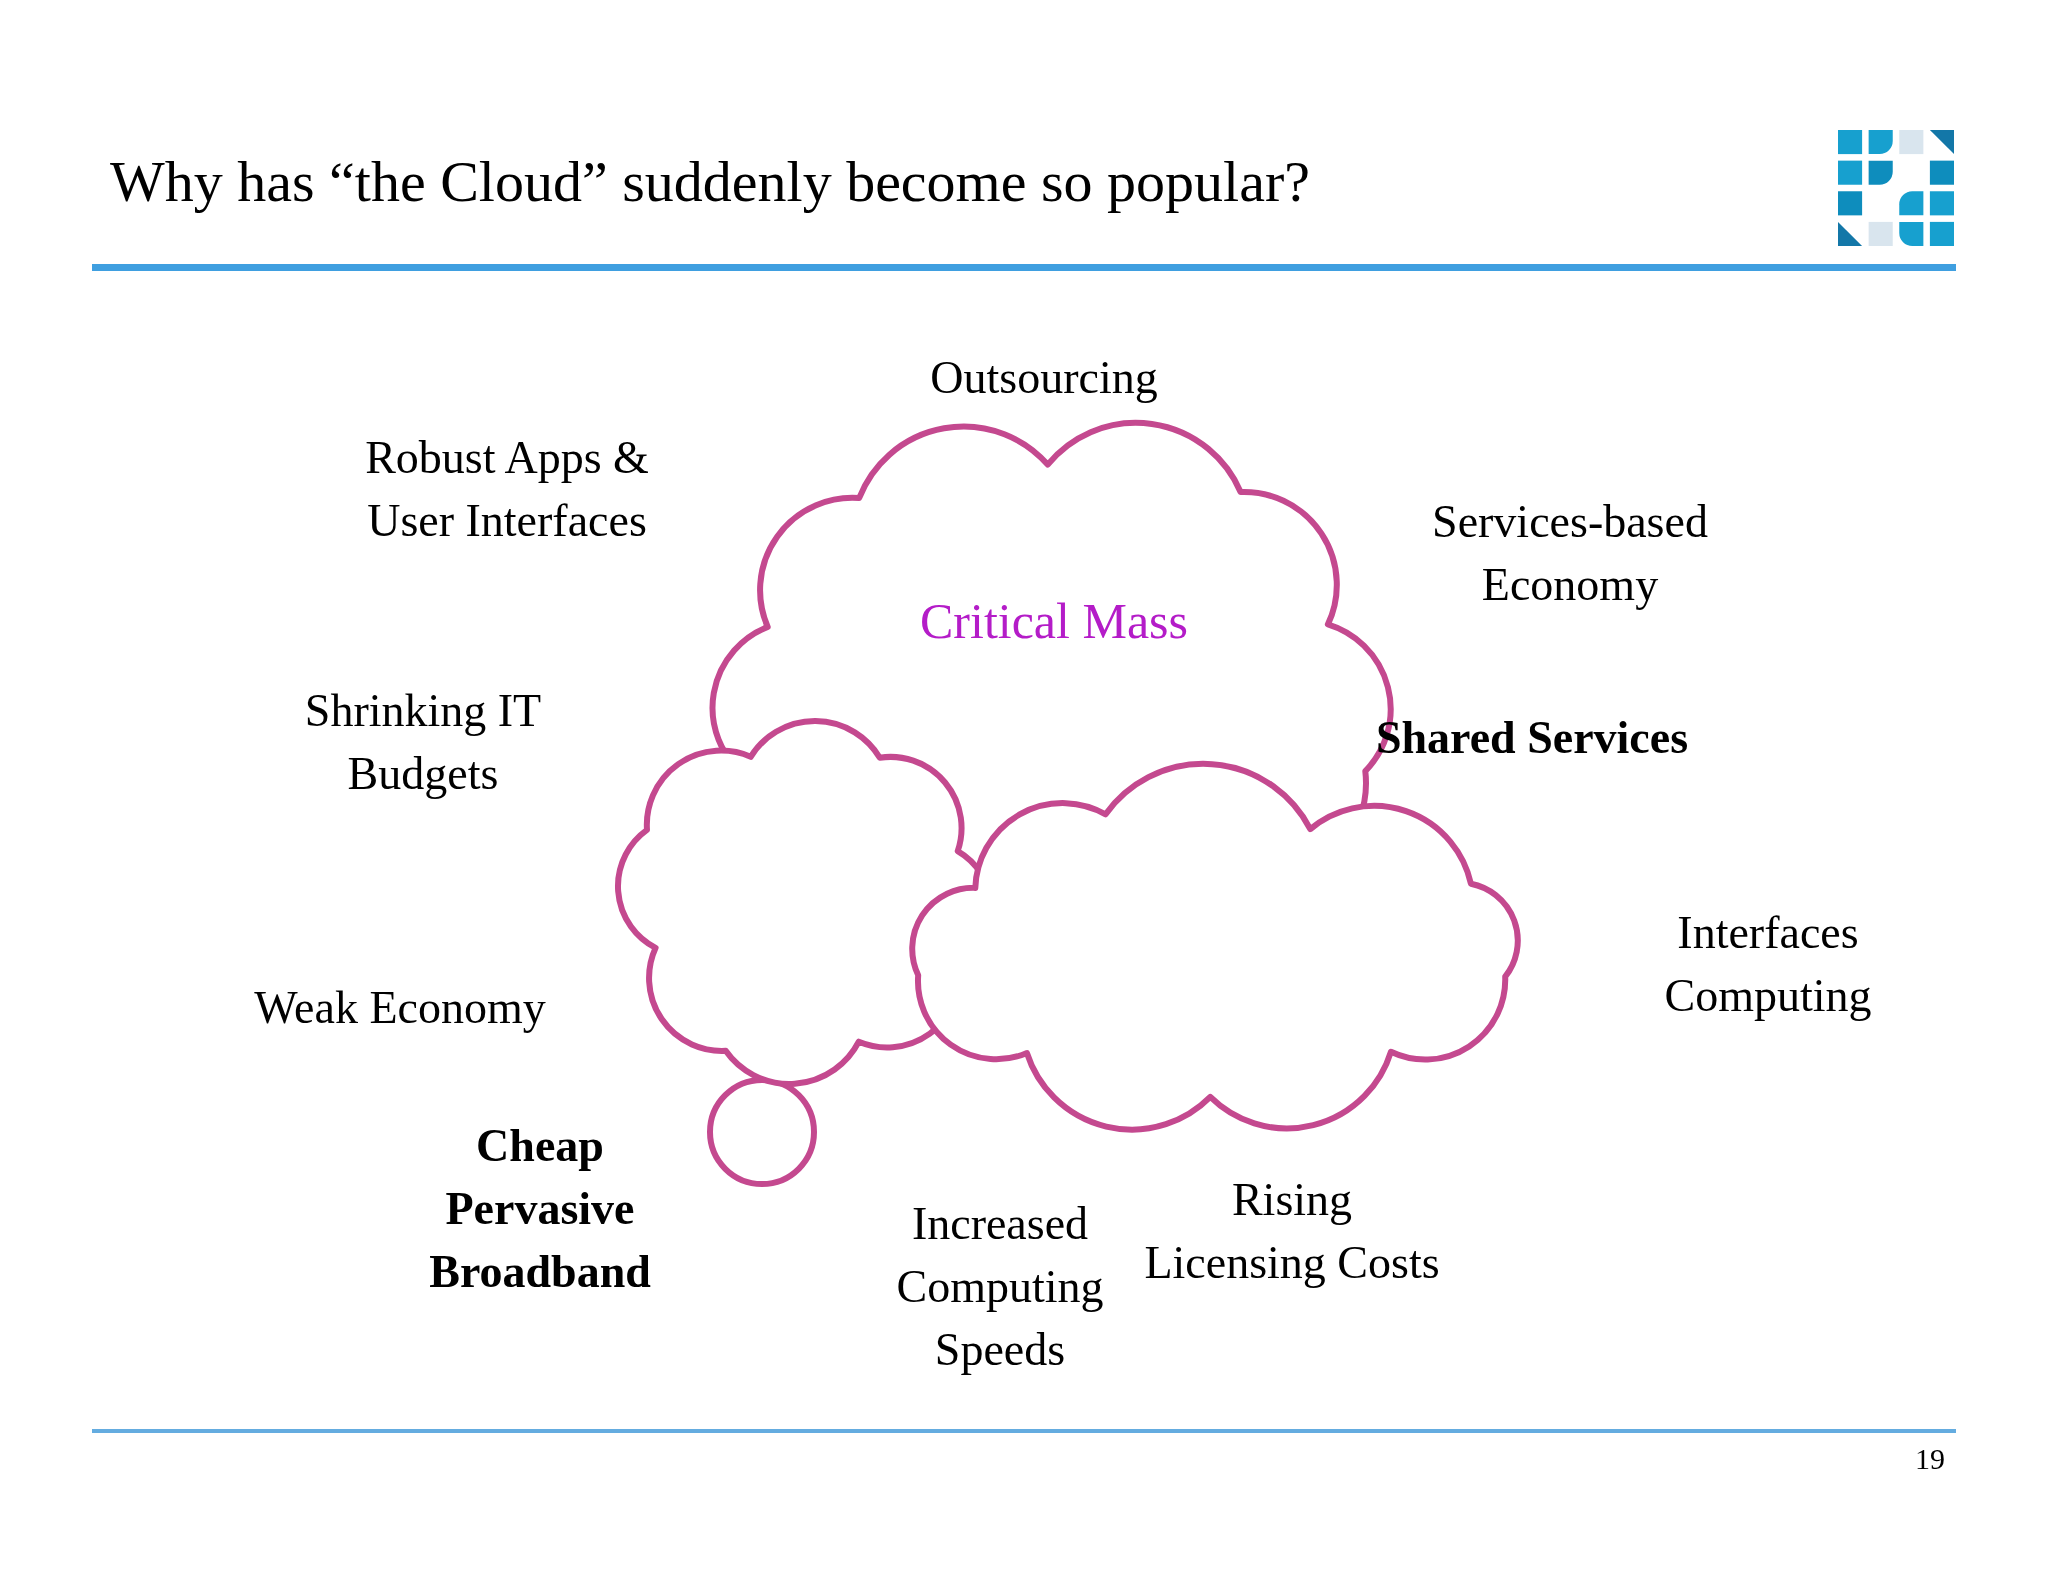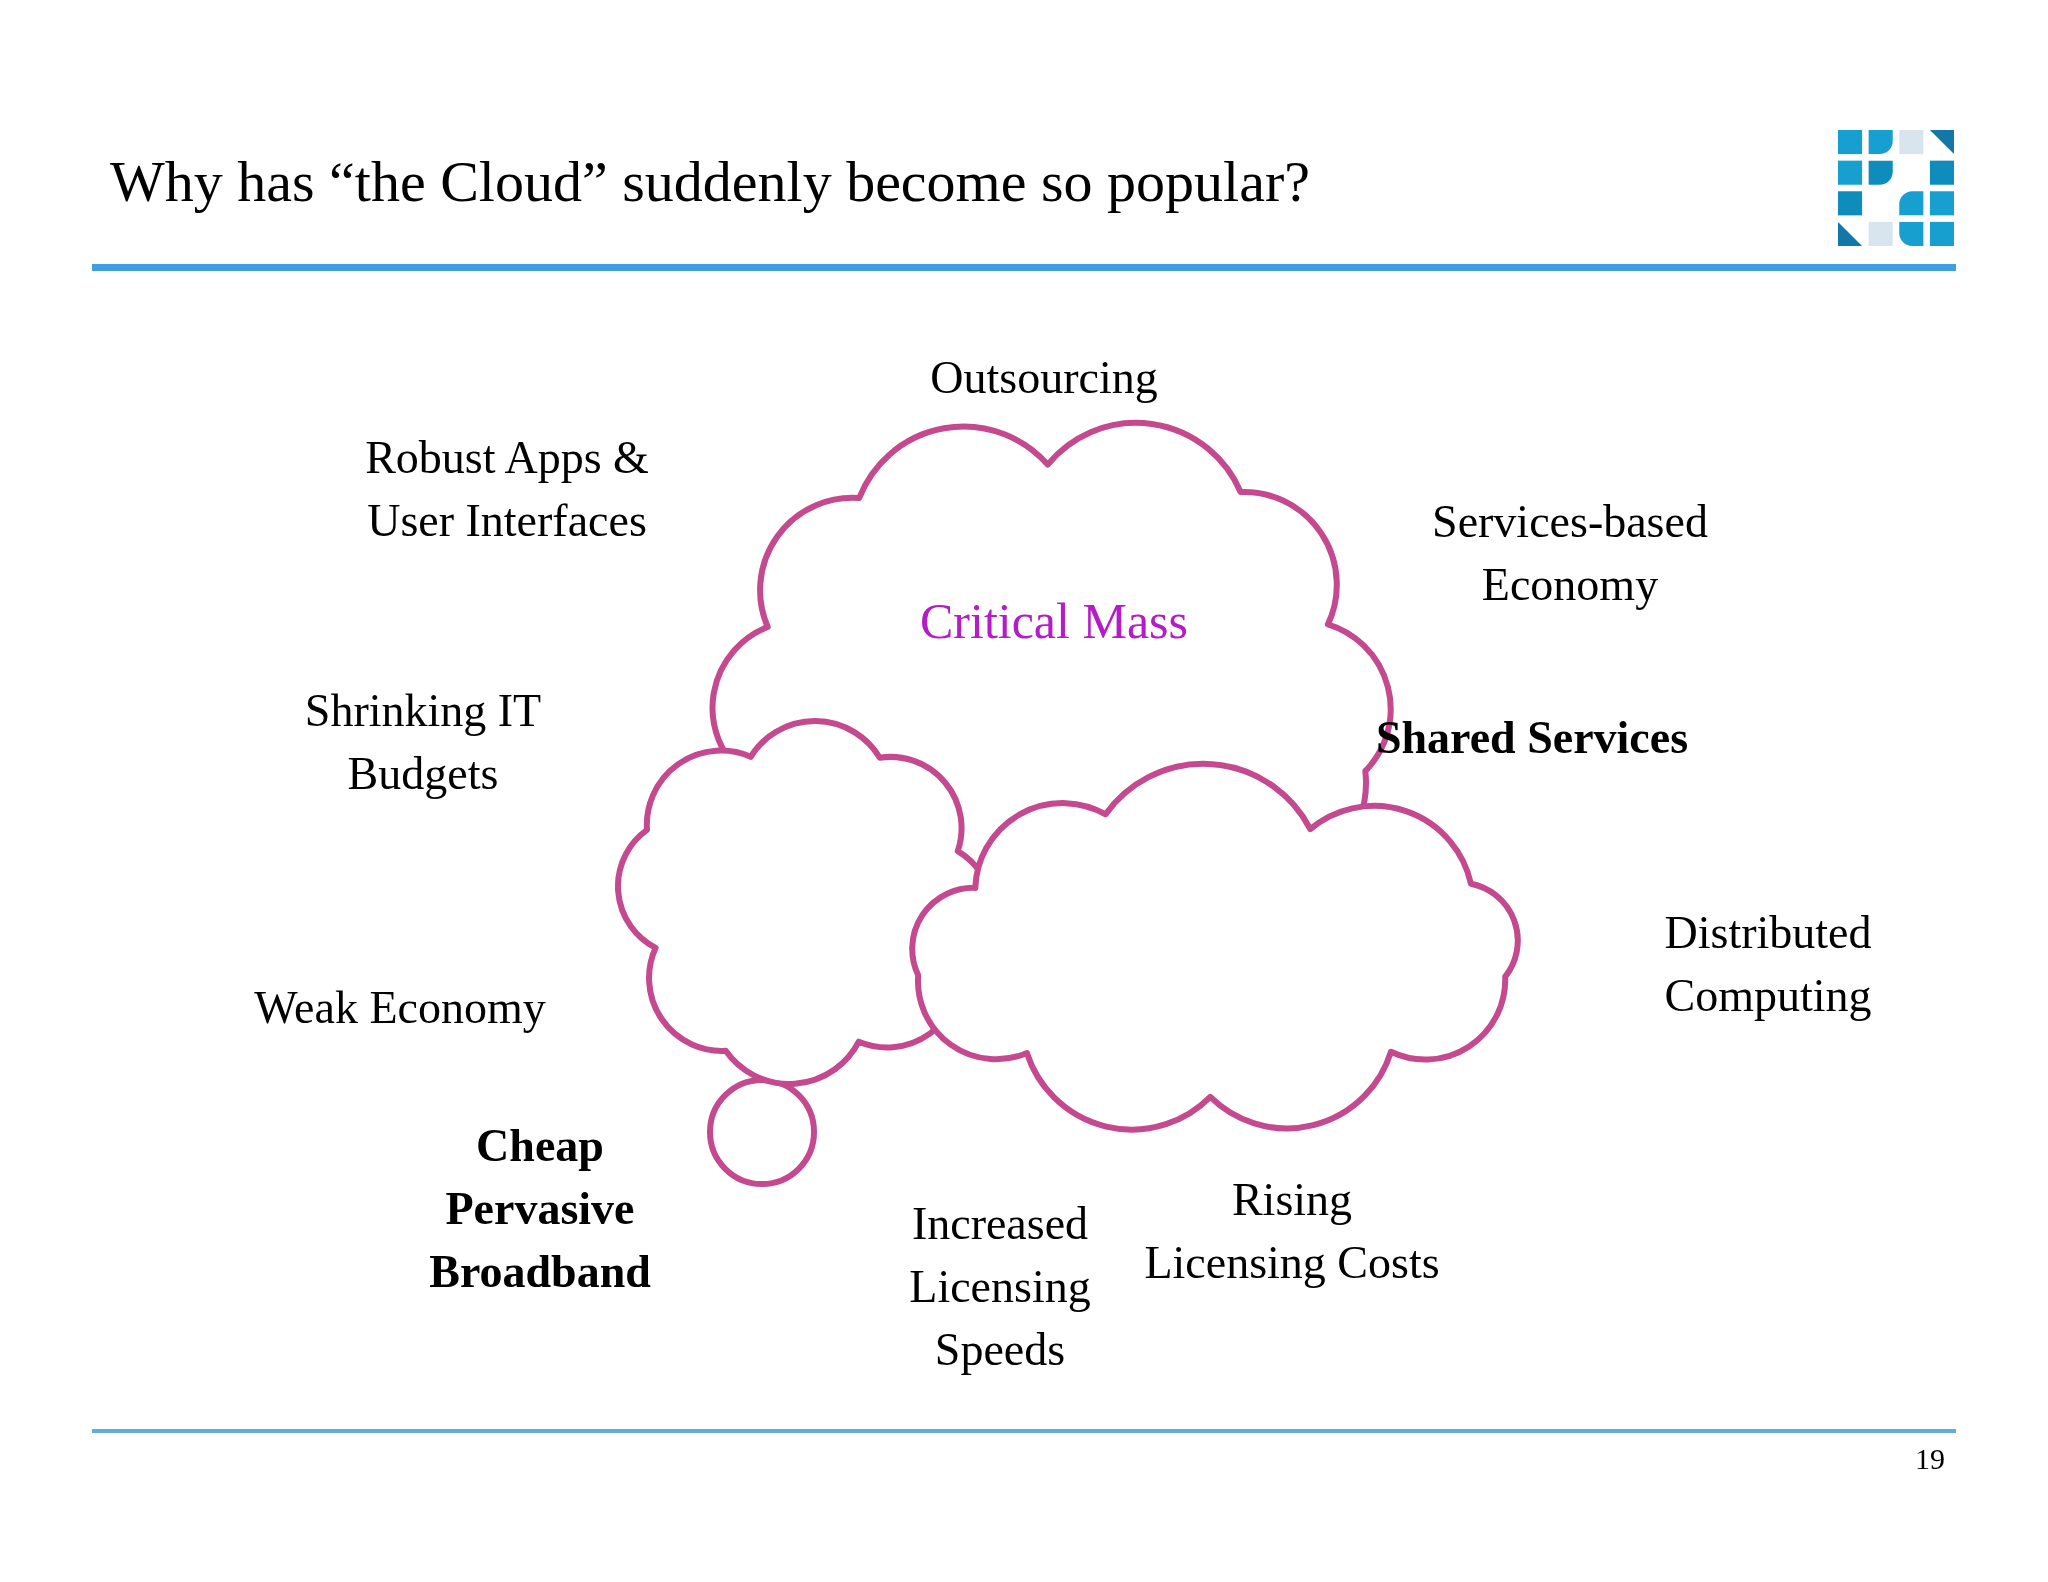--- a/index.html
+++ b/index.html
@@ -83,25 +83,25 @@
 
 <div class="abs factor pos-outsourcing">Outsourcing</div>
 <div class="abs factor pos-robust-apps">Robust Apps &amp;
 User Interfaces</div>
 <div class="abs factor pos-services-based-economy">Services-based
 Economy</div>
 <div class="abs factor pos-shrinking-it-budgets">Shrinking IT
 Budgets</div>
 <div class="abs factor pos-shared-services">Shared Services</div>
 <div class="abs factor pos-weak-economy">Weak Economy</div>
-<div class="abs factor pos-distributed-computing">Distributed
+<div class="abs factor pos-distributed-computing">Interfaces
 Computing</div>
 <div class="abs factor pos-cheap-pervasive-broadband">Cheap
 Pervasive
 Broadband</div>
 <div class="abs factor pos-increased-computing-speeds">Increased
-Licensing
+Computing
 Speeds</div>
 <div class="abs factor pos-rising-licensing-costs">Rising
 Licensing Costs</div>
 
 <div class="abs" id="footer-rule"></div>
 <div class="abs" id="page-number">19</div>
 
 </body></html>

